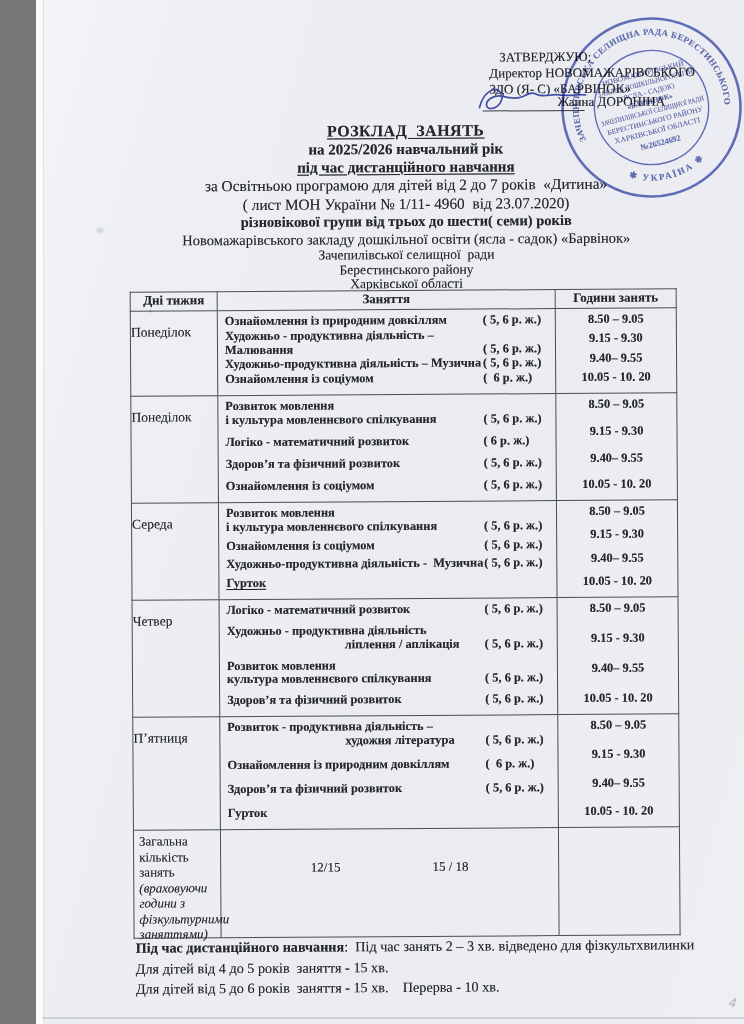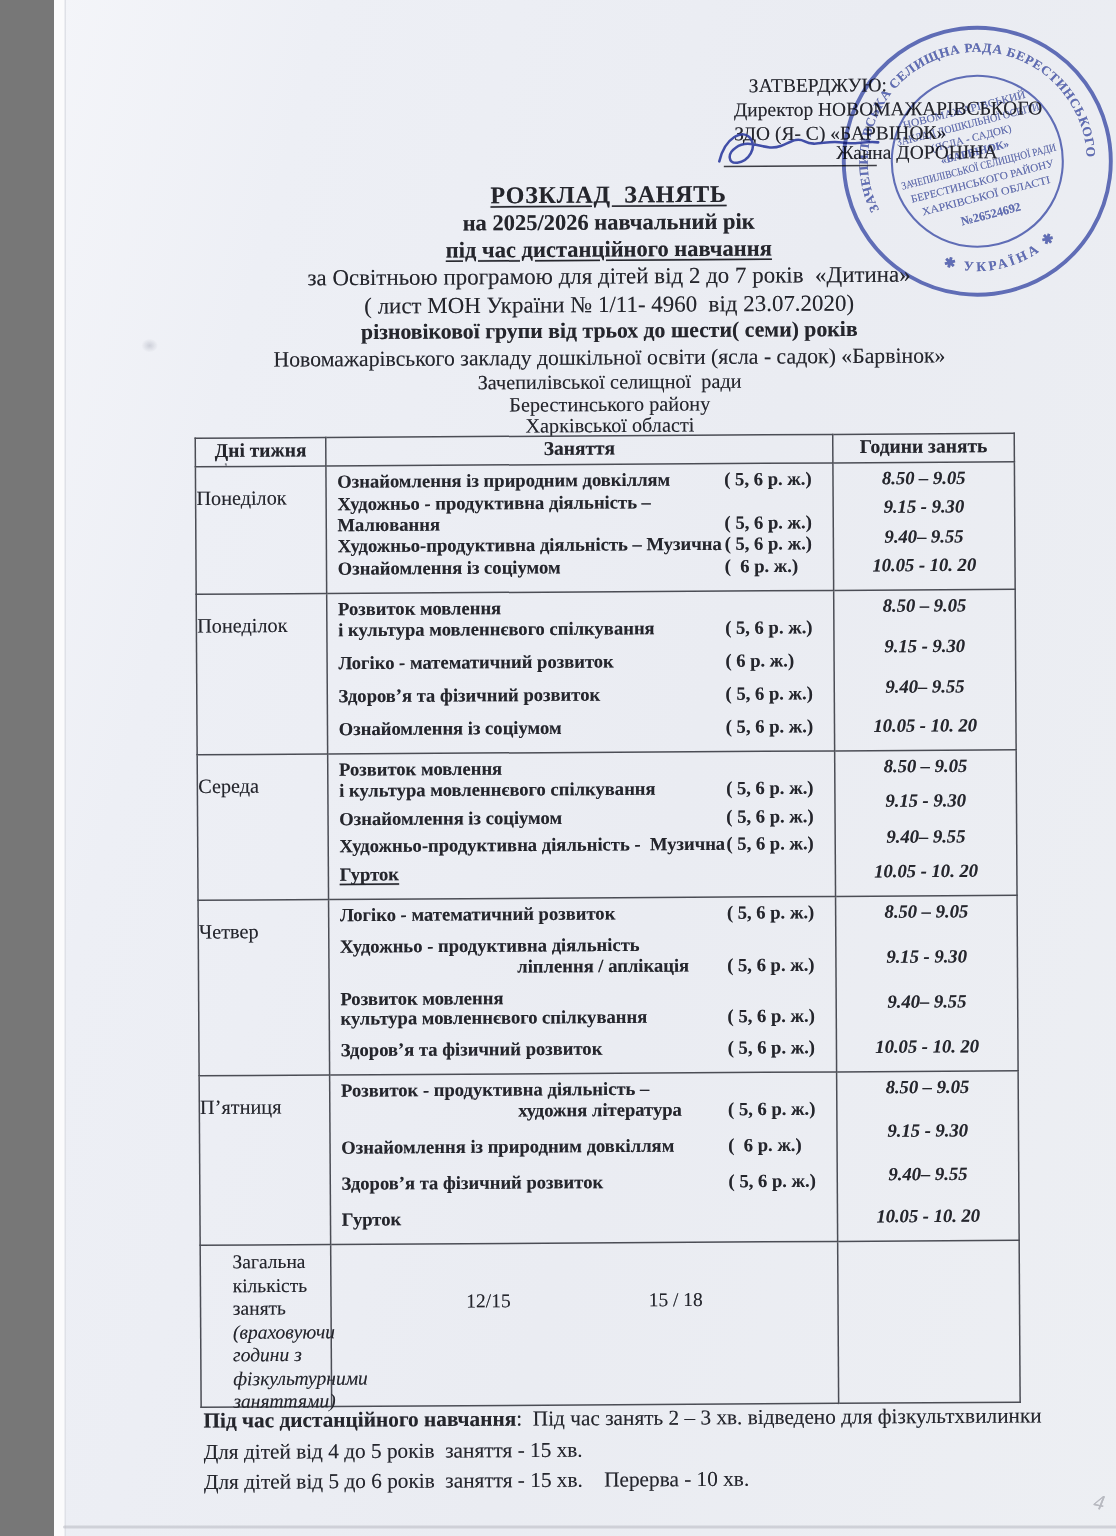--- a/index.html
+++ b/index.html
@@ -43,22 +43,22 @@
   .r0 .acts,.r0 .times{height:84px;}
   .r1 .acts,.r1 .times{height:106px;}
   .r2 .acts,.r2 .times{height:96px;}
   .r3 .acts,.r3 .times{height:116px;}
   .r4 .acts,.r4 .times{height:112px;}
   .act{display:flex;justify-content:space-between;align-items:flex-end;}
   .act-name{font-size:12.4px;font-weight:bold;line-height:13.6px;}
   .ind{padding-left:118px;}
   .u{text-decoration:underline;text-underline-offset:2px;}
   .age{font-size:12.4px;font-weight:bold;width:66px;flex:none;line-height:13.6px;}
-  .time{font-size:12.4px;font-weight:bold;line-height:13.6px;font-style:italic;}
-  .sum-label{padding:3px 4px 0 21px;font-size:13px;line-height:15.5px;height:107px;box-sizing:border-box;}
+  .time{font-size:12.4px;font-weight:bold;line-height:13.6px;}
+  .sum-label{padding:3px 4px 0 5px;font-size:13px;line-height:15.5px;height:107px;box-sizing:border-box;}
   .sum-note{font-style:italic;}
   .sum-vals{display:flex;justify-content:center;gap:92px;padding-top:30px;font-size:13px;}
 
   
   .footer{position:absolute;left:97px;top:936px;width:632px;font-size:14.2px;line-height:20.5px;}
   .footer b{font-weight:bold;}
 
   
   .smudge{position:absolute;left:60px;top:224px;width:11px;height:9px;opacity:.35;
     background:radial-gradient(closest-side,#8f93a4,transparent);}

